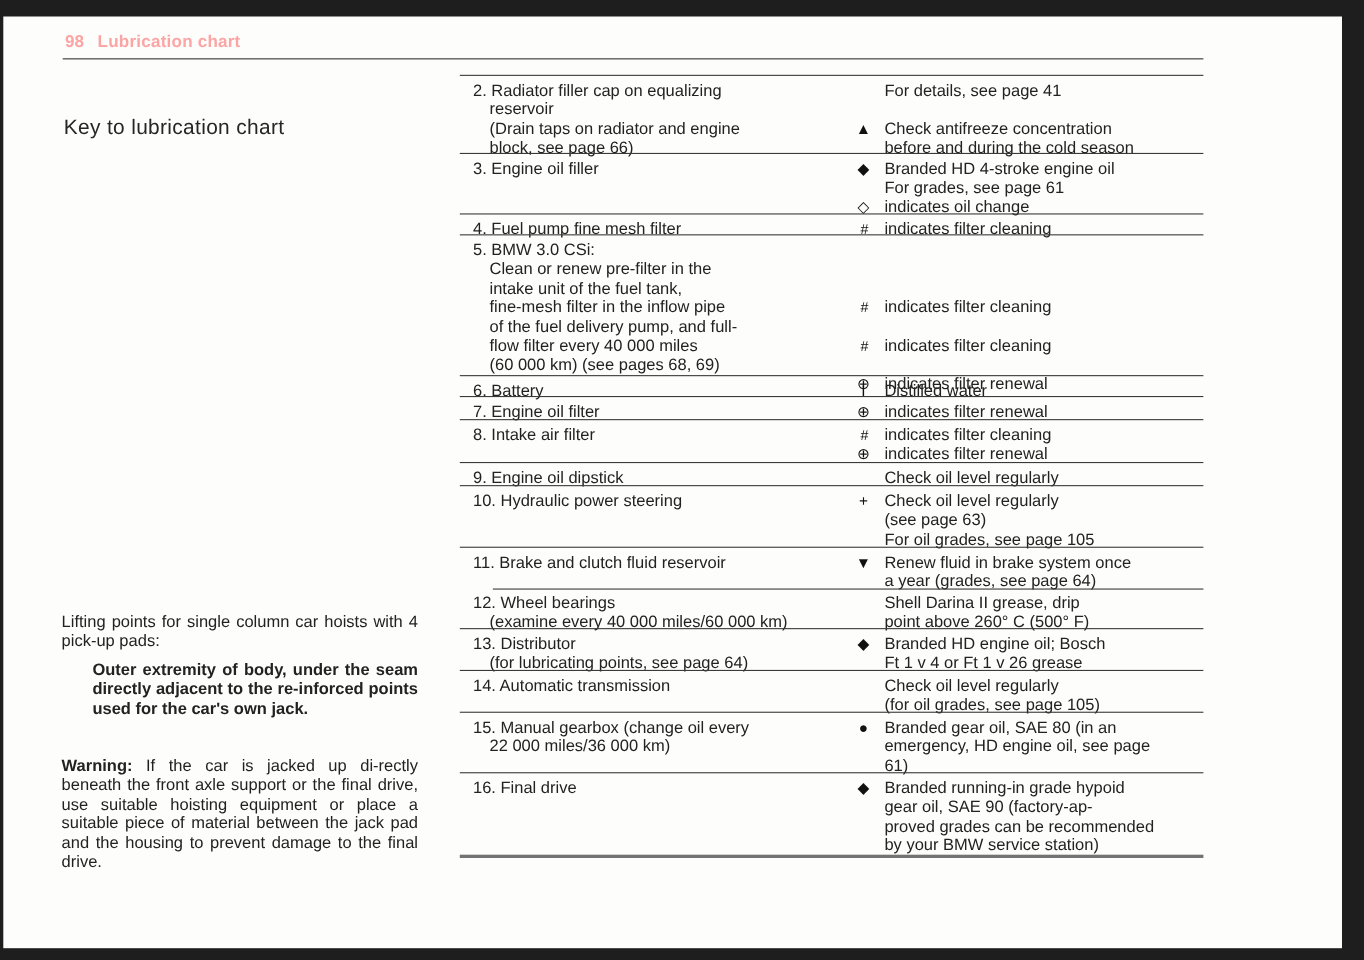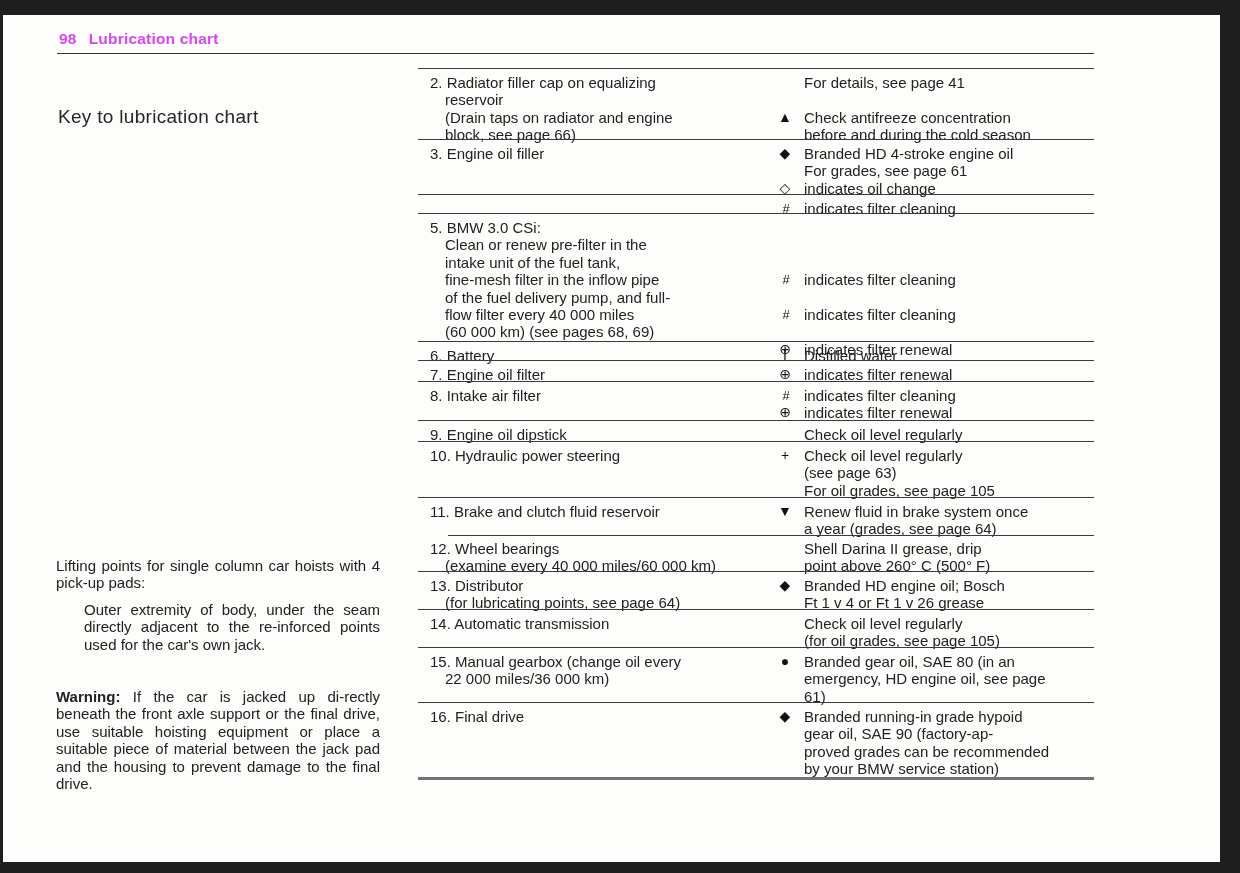--- a/index.html
+++ b/index.html
@@ -11,37 +11,37 @@
       color: #1a1a1a;
     }
     .page {
       position: absolute; left: 3px; top: 15px;
       width: 1217px; height: 847px;
       background: #fdfdfb;
     }
     .running-head {
       position: absolute; left: 59px; top: 30px;
       font-size: 15.5px; font-weight: bold; letter-spacing: 0.2px;
-      color: #d946ef;
+      color: #fca5a5;
     }
     .running-head .pg { margin-right: 12px; }
     .head-rule {
       position: absolute; left: 57px; top: 53px; width: 1037px;
       border-top: 1px solid #333;
     }
     .title {
       position: absolute; left: 58px; top: 106px;
       font-size: 19px; color: #262626; letter-spacing: 0.3px;
     }
     .side-text {
       position: absolute; left: 56px; width: 324px;
       font-size: 15px; line-height: 17.4px; color: #222;
       text-align: justify;
     }
-    .side-text.indent { left: 84px; width: 296px; }
+    .side-text.indent { left: 84px; width: 296px; font-weight: bold; }
     .side-text b { font-weight: bold; }
     .table {
       position: absolute; left: 418px; top: 68px; width: 676px;
     }
     .row {
       position: relative;
       border-top: 1px solid #3a3a3a;
       font-size: 15px; line-height: 17.4px; color: #222;
     }
     .row.short-rule { border-top: none; }
@@ -102,20 +102,23 @@
       <div class="left-col">
         <div>3. Engine oil filler</div>
       </div>
       <div class="right-col">
         <div class="line"><span class="sym">◆</span><span>Branded HD 4-stroke engine oil</span></div>
         <div class="line"><span>For grades, see page 61</span></div>
         <div class="line"><span class="sym">◇</span><span>indicates oil change</span></div>
       </div>
     </div>
     <div class="row" style="height: 18px;">
+      <div class="left-col">
+        <div>4. Fuel pump fine mesh filter</div>
+      </div>
       <div class="right-col">
         <div class="line"><span class="sym hash">#</span><span>indicates filter cleaning</span></div>
       </div>
     </div>
     <div class="row" style="height: 127px;">
       <div class="left-col">
         <div>5. BMW 3.0 CSi:</div>
         <div class="sub">Clean or renew pre-filter in the</div>
         <div class="sub">intake unit of the fuel tank,</div>
         <div class="sub">fine-mesh filter in the inflow pipe</div>

